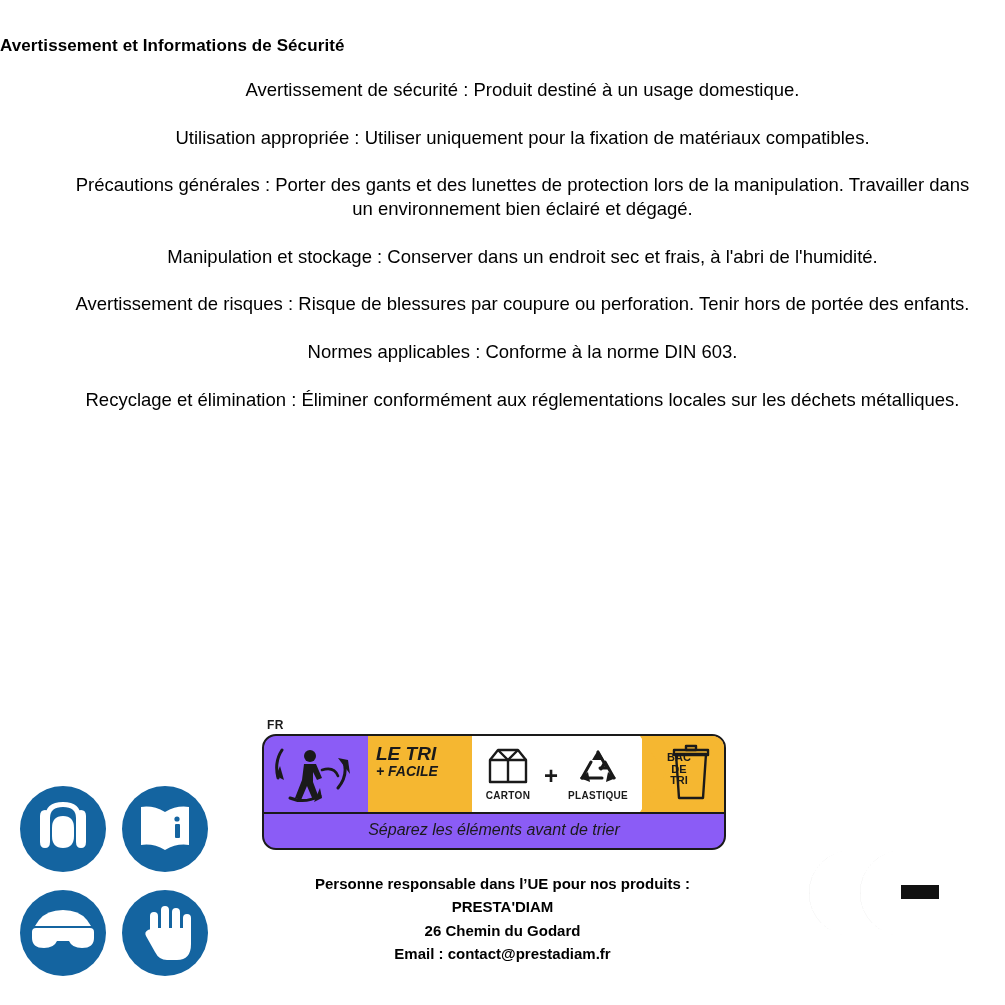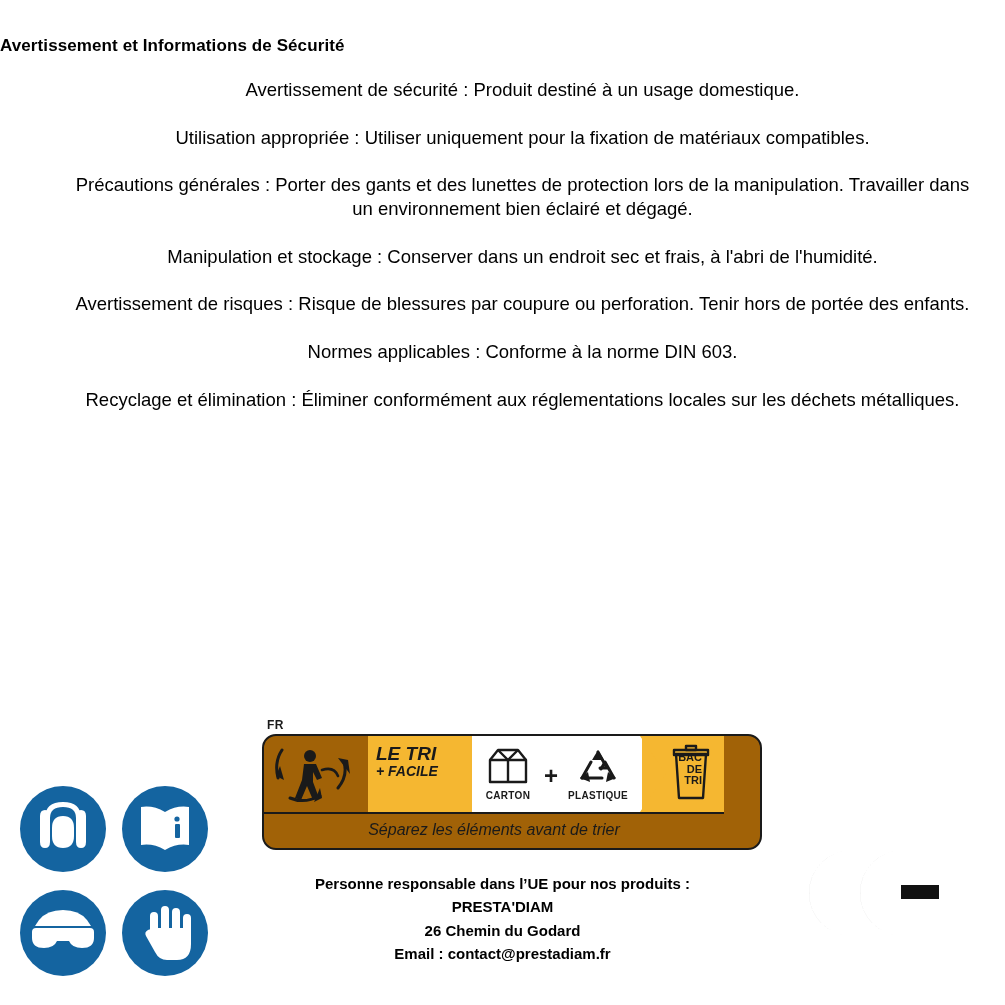--- a/index.html
+++ b/index.html
@@ -81,23 +81,22 @@
     letter-spacing: 0.5px;
   }
   .rb-box {
     position: absolute;
     left: 0;
     top: 16px;
     width: 460px;
     height: 112px;
     border: 2px solid #1a1a1a;
     border-radius: 14px;
-    background: #a16207;
+    background: #8b5cf6;
     overflow: hidden;
-    padding-left: 36px;
   }
   .rb-yellow {
     position: absolute;
     left: 104px;
     top: 0;
     width: 356px;
     height: 76px;
     background: #f5b731;
   }
   .rb-white-mid {
@@ -154,21 +153,21 @@
     top: 26px;
     font-size: 24px;
     font-weight: bold;
     color: #1a1a1a;
   }
   .rb-bac {
     position: absolute;
     left: 392px;
     top: 16px;
     width: 46px;
-    text-align: right;
+    text-align: center;
     font-size: 11px;
     font-weight: bold;
     color: #1a1a1a;
     line-height: 1.05;
   }
 
   
   .address {
     position: absolute;
     left: 0;

